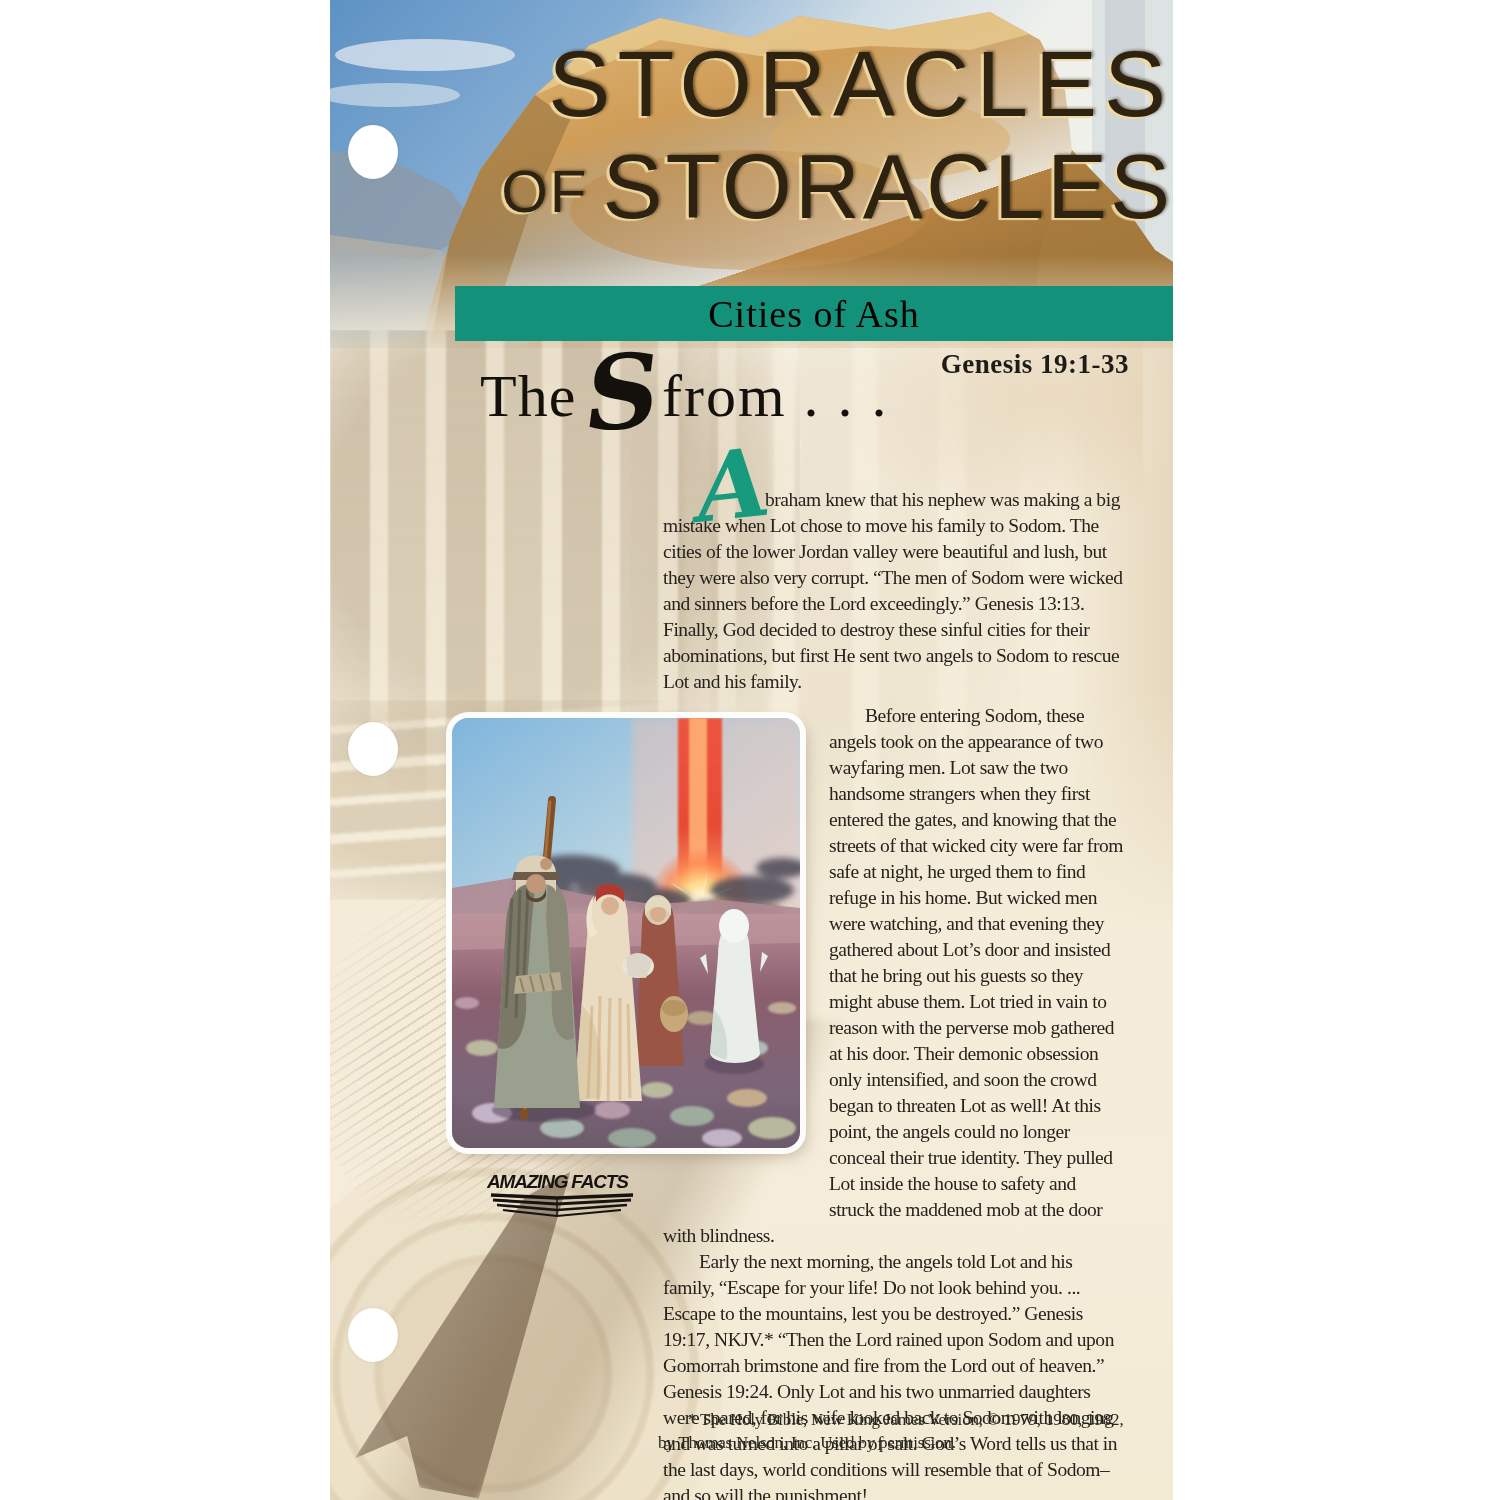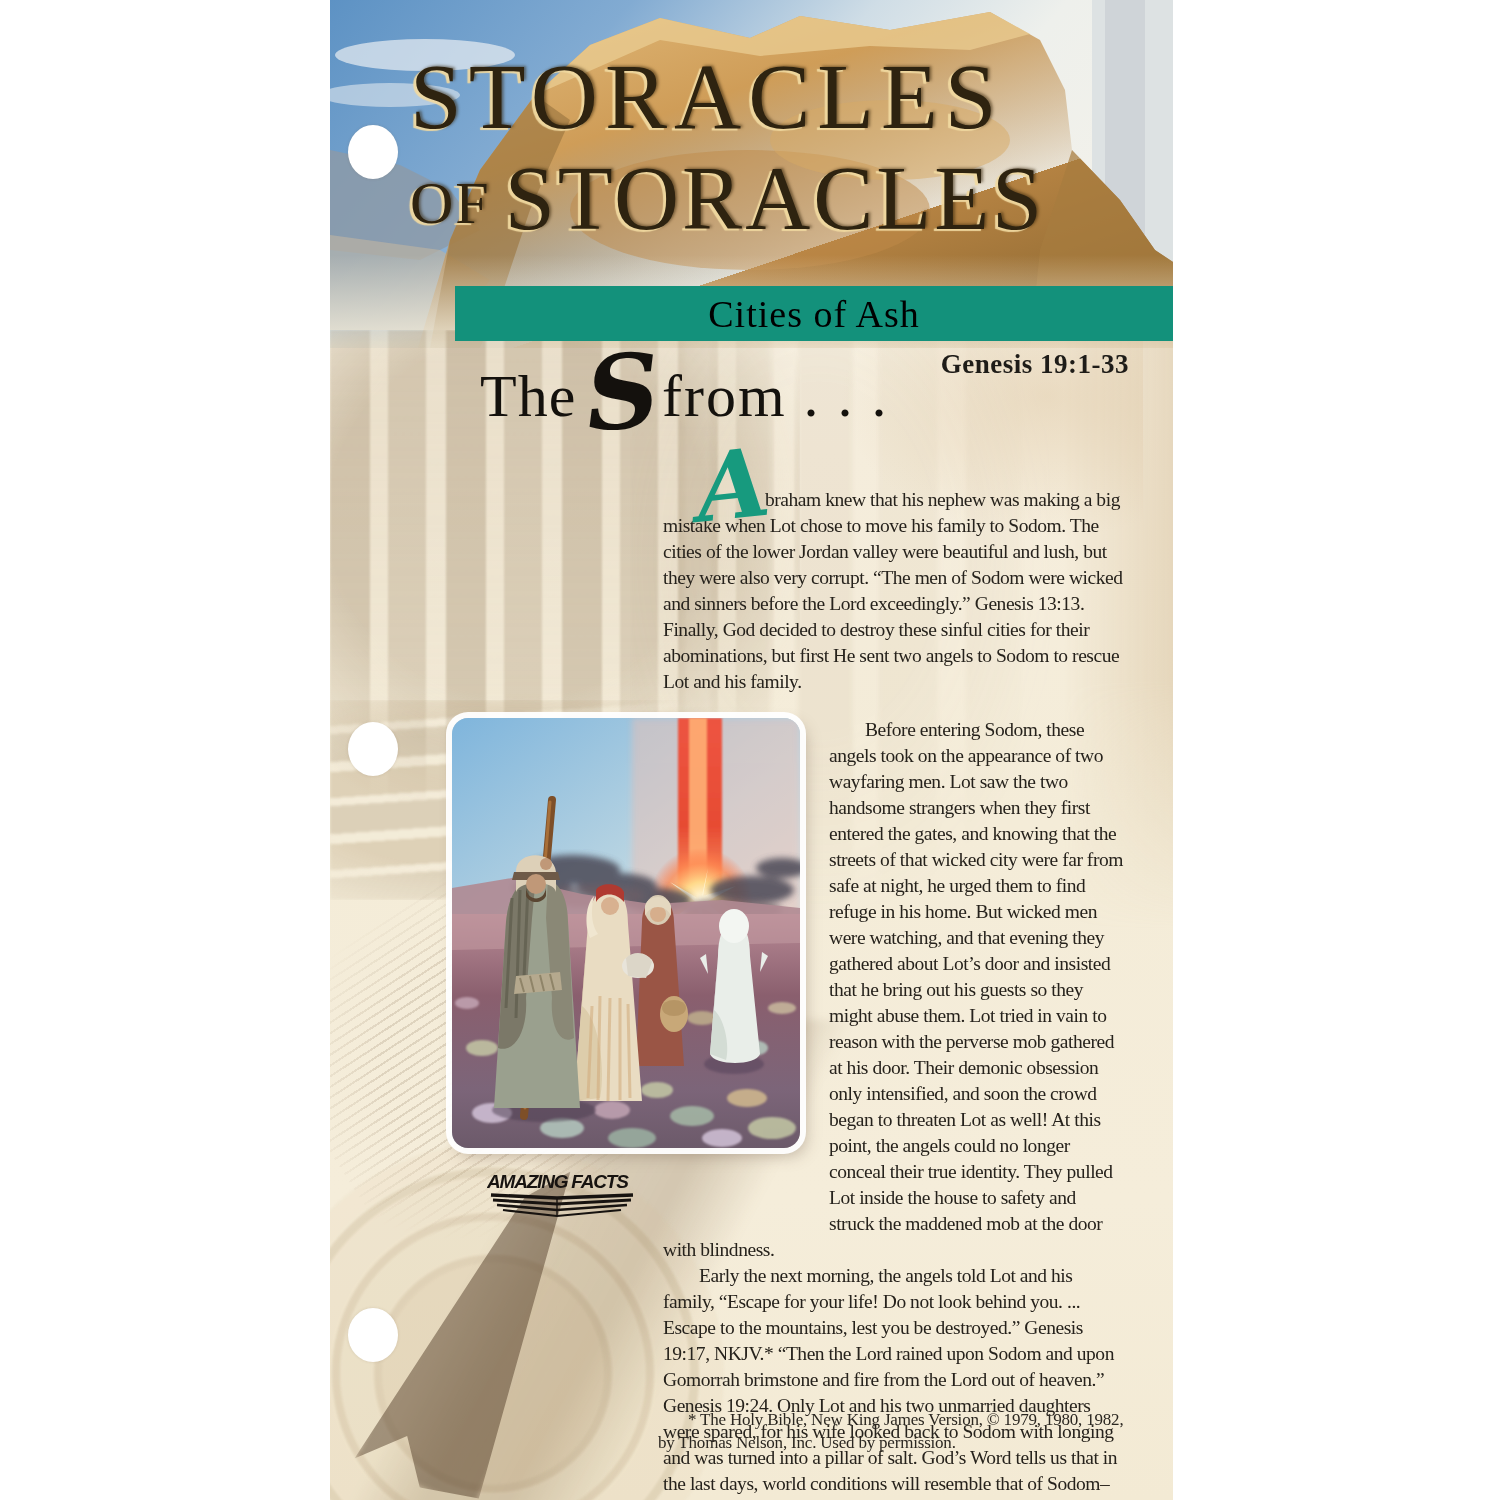--- a/index.html
+++ b/index.html
@@ -85,22 +85,22 @@
     position:absolute;top:330px;right:30px;width:320px;height:220px;
     background:radial-gradient(ellipse at 70% 30%, rgba(210,180,136,.35), transparent 65%);
   }
 
   
   .hole{position:absolute;left:18px;width:50px;height:54px;border-radius:50%;background:#ffffff;
         box-shadow:0 0 3px rgba(120,100,70,.18);}
   .hole.h1{top:125px}.hole.h2{top:722px}.hole.h3{top:1308px}
 
   
-  .title-block{position:absolute;left:80px;right:0;top:36px;text-align:left;
-    font-family:Liberation Serif, serif;color:#2e2310;user-select:none;margin-top:12px;}
+  .title-block{position:absolute;left:80px;right:0;top:36px;text-align:right;
+    font-family:Liberation Sans, sans-serif;color:#2e2310;user-select:none;}
   .title-line1{
     font-size:93px;letter-spacing:7px;line-height:1.05;
     text-shadow:-3px 2px 1px rgba(240,217,160,.95), 2px -1px 3px rgba(50,32,8,.55);
   }
   .title-line2{font-size:90px;letter-spacing:3px;line-height:1.0;margin-top:8px;
     text-shadow:-3px 2px 1px rgba(240,217,160,.95), 2px -1px 3px rgba(50,32,8,.55);}
   .title-of{font-size:60px;letter-spacing:2px;vertical-align:6px;margin-right:14px;}
 
   
   .banner{
@@ -131,21 +131,21 @@
     font-family:"DejaVu Serif",serif;font-style:italic;font-weight:bold;
     font-size:94px;line-height:1;color:#179a7e;transform:rotate(-6deg);
   }
   .story-text{
     position:absolute;left:333px;top:487px;width:462px;
     font-size:19.5px;line-height:26px;letter-spacing:-0.45px;
     color:#26221c;text-align:left;z-index:2;
   }
   .story-text p{margin:0;}
   .story-text p.p1{text-indent:102px;}
-  .story-text p.p2{margin-top:22px;text-indent:36px;}
+  .story-text p.p2{margin-top:8px;text-indent:36px;}
   .story-text p.p3{text-indent:36px;}
   .img-float{float:left;width:166px;height:472px;margin-top:26px;}
 
   
   .illustration{
     position:absolute;left:122px;top:718px;width:348px;height:430px;
     border-radius:16px;overflow:hidden;z-index:1;
     box-shadow:0 0 0 6px rgba(255,255,255,.95), 5px 7px 16px rgba(90,66,52,.35);
     background:#cdd6dd;
   }

